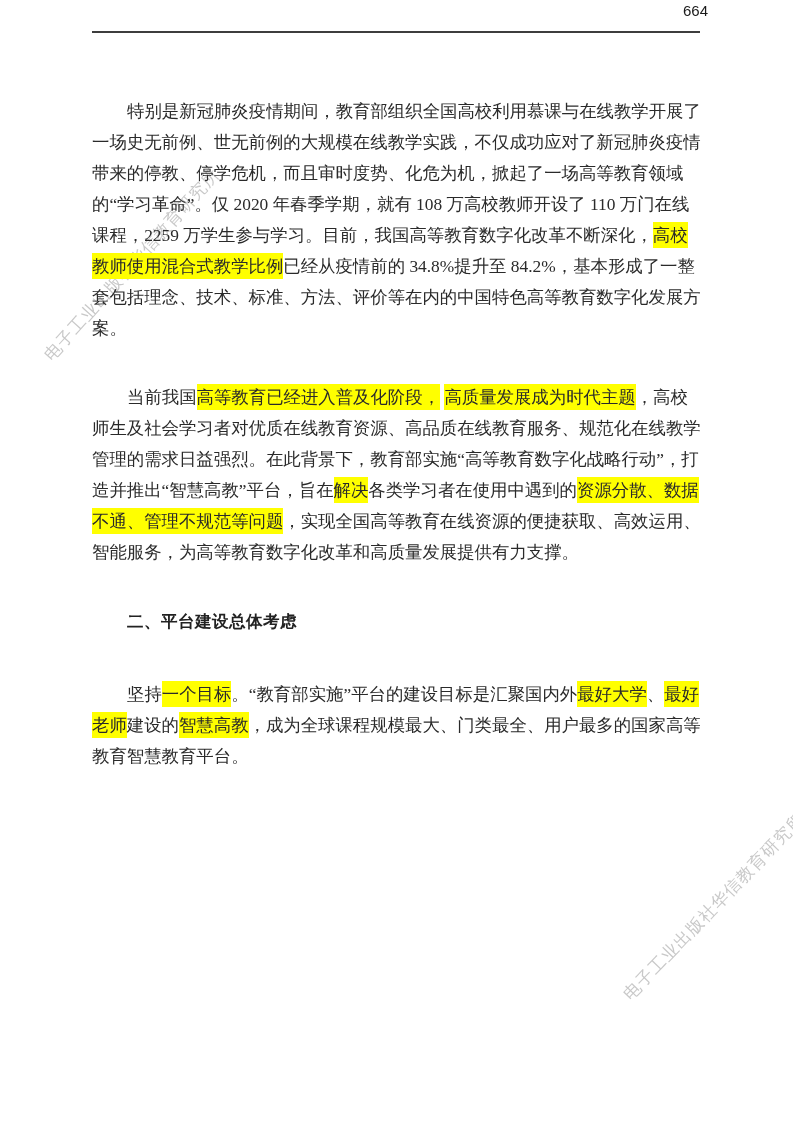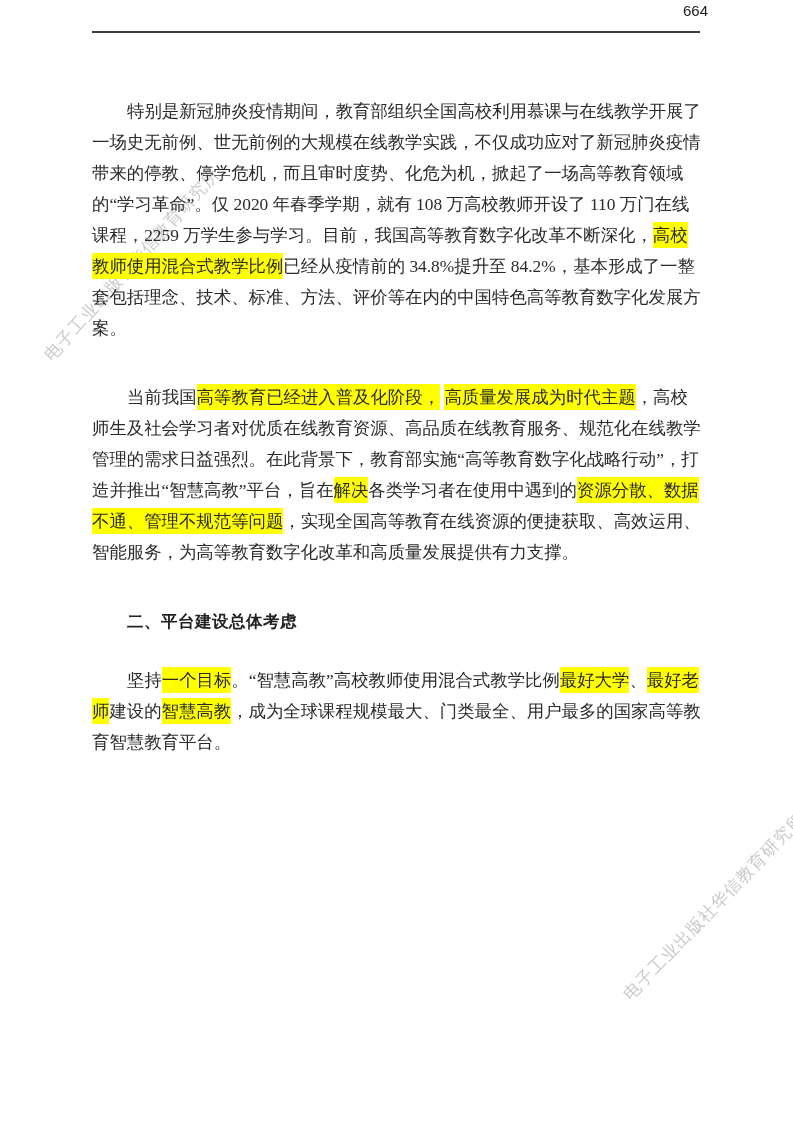--- a/index.html
+++ b/index.html
@@ -46,21 +46,21 @@
     top: 96px;
     width: 609px;
     font-size: 17.4px;
     line-height: 31px;
     text-align: left;
     z-index: 1;
   }
   .para { margin: 0 0 38px 0; }
   .indent { text-indent: 35px; }
   .heading {
-    margin: 18px 0 28px 0;
+    margin: 18px 0 42px 0;
     font-family: Liberation Serif, serif;
     font-weight: bold;
     font-size: 16.5px;
     color: #222222;
     letter-spacing: 0.5px;
   }
   .hl {
     background: #ffff00;
     padding: 3px 0;
     box-decoration-break: clone;
@@ -72,15 +72,15 @@
 
 <div class="page">
   <div class="pagenum">664</div>
   <div class="rule"></div>
   <div class="wm wm1">电子工业出版社华信教育研究所</div>
   <div class="wm wm2">电子工业出版社华信教育研究所</div>
   <div class="content">
       <p class="para indent"><span class="run">特别是新冠肺炎疫情期间，教育部组织全国高校利用慕课与在线教学开展了一场史无前例、世无前例的大规模在线教学实践，不仅成功应对了新冠肺炎疫情带来的停教、停学危机，而且审时度势、化危为机，掀起了一场高等教育领域的“学习革命”。仅 2020 年春季学期，就有 108 万高校教师开设了 110 万门在线课程，2259 万学生参与学习。目前，我国高等教育数字化改革不断深化，</span><span class="run hl">高校教师使用混合式教学比例</span><span class="run">已经从疫情前的 34.8%提升至 84.2%，基本形成了一整套包括理念、技术、标准、方法、评价等在内的中国特色高等教育数字化发展方案。</span></p>
       <p class="para indent"><span class="run">当前我国</span><span class="run hl">高等教育已经进入普及化阶段，</span><span class="run"> </span><span class="run hl">高质量发展成为时代主题</span><span class="run">，高校师生及社会学习者对优质在线教育资源、高品质在线教育服务、规范化在线教学管理的需求日益强烈。在此背景下，教育部实施“高等教育数字化战略行动”，打造并推出“智慧高教”平台，旨在</span><span class="run hl">解决</span><span class="run">各类学习者在使用中遇到的</span><span class="run hl">资源分散、数据不通、管理不规范等问题</span><span class="run">，实现全国高等教育在线资源的便捷获取、高效运用、智能服务，为高等教育数字化改革和高质量发展提供有力支撑。</span></p>
       <h2 class="heading indent"><span class="run">二、平台建设总体考虑</span></h2>
-      <p class="para indent"><span class="run">坚持</span><span class="run hl">一个目标</span><span class="run">。“智慧高教”高校教师使用混合式教学比例</span><span class="run hl">最好大学</span><span class="run">、</span><span class="run hl">最好老师</span><span class="run">建设的</span><span class="run hl">智慧高教</span><span class="run">，成为全球课程规模最大、门类最全、用户最多的国家高等教育智慧教育平台。</span></p>
+      <p class="para indent"><span class="run">坚持</span><span class="run hl">一个目标</span><span class="run">。“教育部实施”平台的建设目标是汇聚国内外</span><span class="run hl">最好大学</span><span class="run">、</span><span class="run hl">最好老师</span><span class="run">建设的</span><span class="run hl">智慧高教</span><span class="run">，成为全球课程规模最大、门类最全、用户最多的国家高等教育智慧教育平台。</span></p>
     </div>
 </div>
 
 </body></html>

